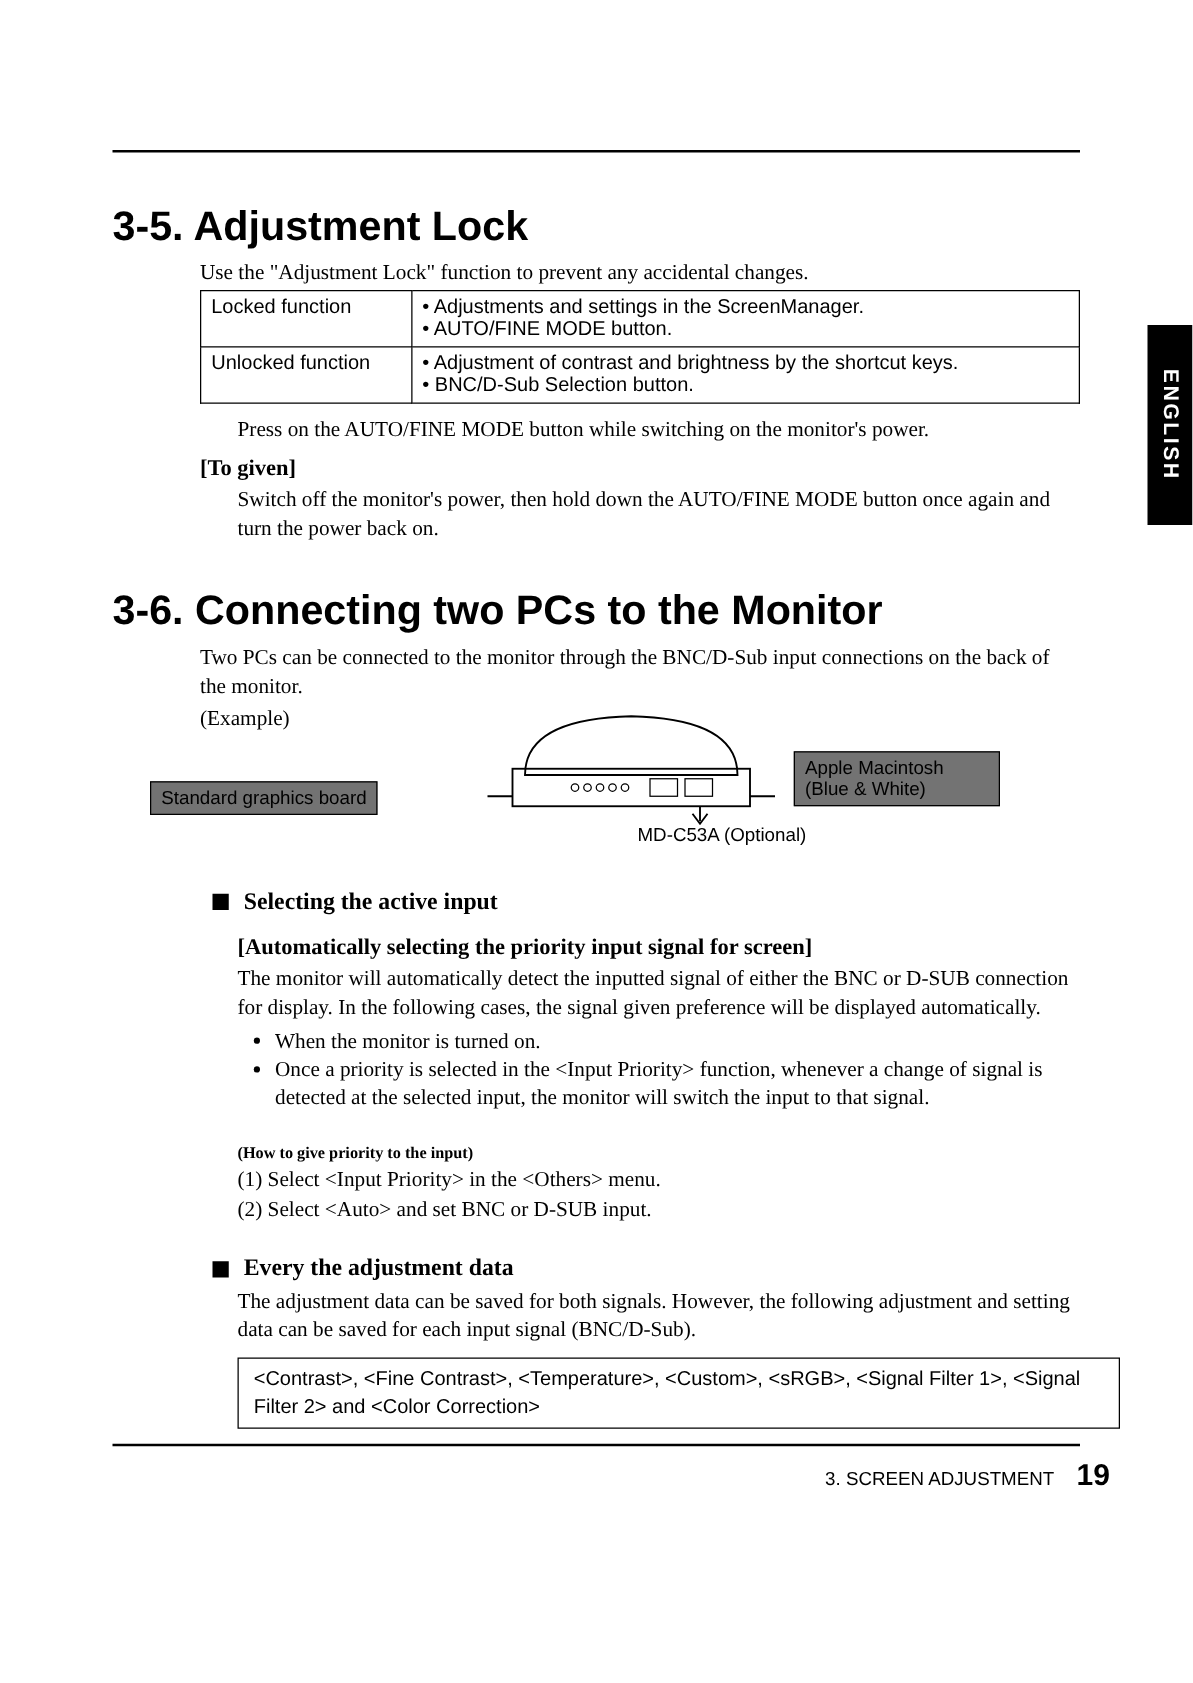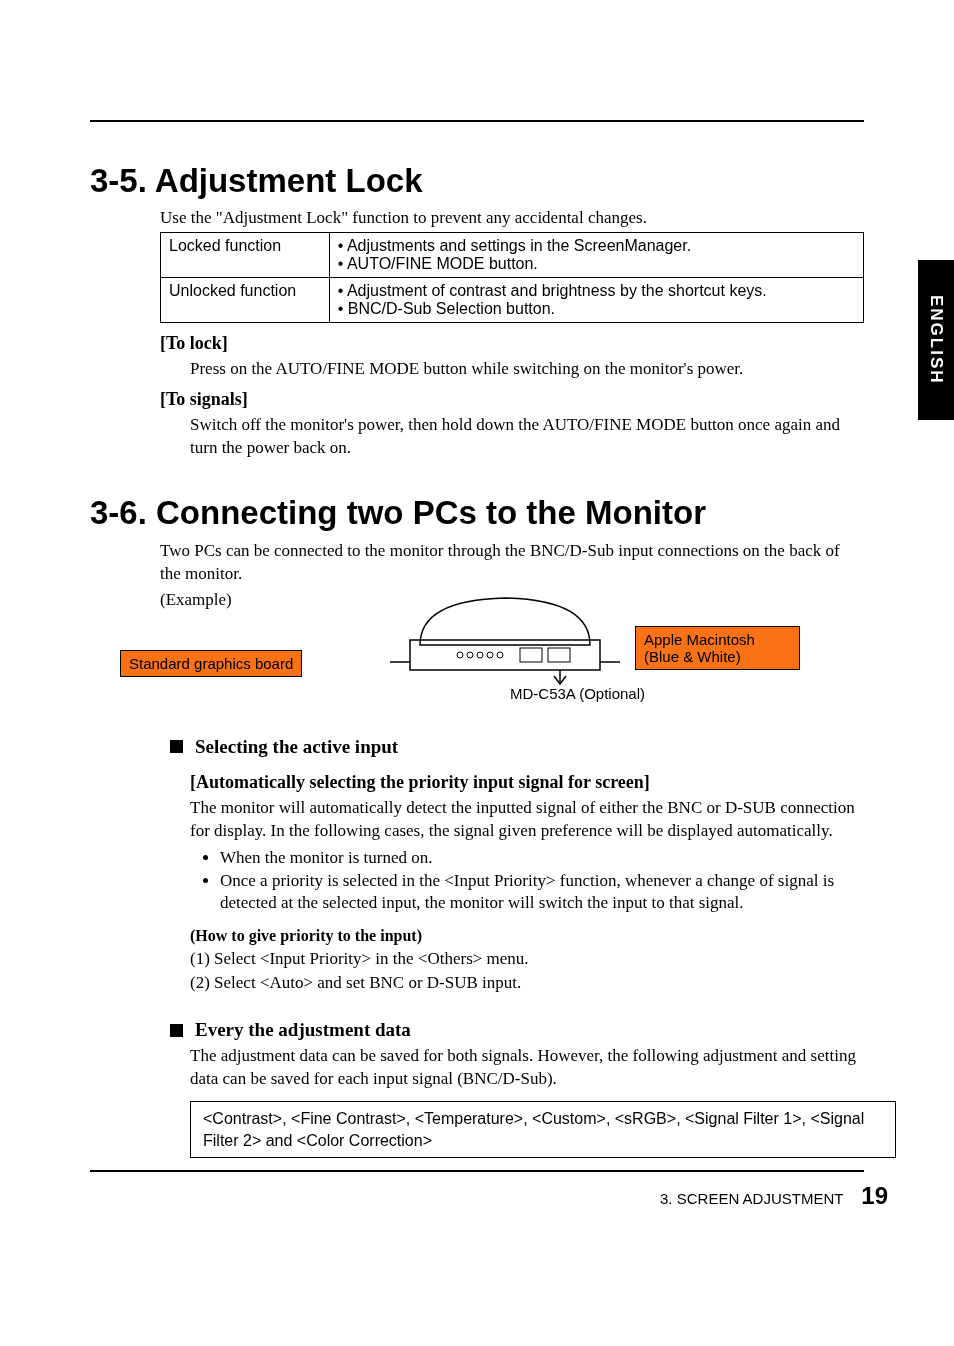--- a/index.html
+++ b/index.html
@@ -9,32 +9,32 @@
     h1.section { font-family: Arial, Helvetica, sans-serif; font-weight: bold; font-size: 33px; margin-bottom: 8px; }
     .intro { font-size: 17px; margin-left: 70px; margin-bottom: 4px; }
     table.funcs { border-collapse: collapse; margin-left: 70px; margin-bottom: 10px; }
     table.funcs td { border: 1px solid #000; font-family: Arial, Helvetica, sans-serif; font-size: 16px; padding: 4px 10px 4px 8px; vertical-align: top; }
     table.funcs td.label { width: 170px; }
     table.funcs td.desc { width: 540px; }
     .sub-h { font-weight: bold; font-size: 18px; margin-left: 70px; margin-top: 8px; }
     .body-p { font-size: 17px; margin-left: 100px; margin-right: 0; margin-top: 4px; line-height: 1.35; }
     .example { font-size: 17px; margin-left: 70px; margin-top: 4px; }
     .diagram { position: relative; height: 120px; margin-left: 0; margin-top: -20px; }
-    .diag-box { position: absolute; border: 1px solid #000; font-family: Arial, Helvetica, sans-serif; font-size: 15px; padding: 4px 8px; background: #f97316; }
+    .diag-box { position: absolute; border: 1px solid #000; font-family: Arial, Helvetica, sans-serif; font-size: 15px; padding: 4px 8px; background: #737373; }
     .diag-left { left: 30px; top: 60px; }
     .diag-right { left: 545px; top: 36px; }
     .diag-opt { position: absolute; left: 420px; top: 95px; font-family: Arial, Helvetica, sans-serif; font-size: 15px; }
     .monitor-svg { position: absolute; left: 300px; top: 0; }
     .bullet-h { display: flex; align-items: center; margin-left: 80px; margin-top: 26px; }
     .bullet-sq { width: 13px; height: 13px; background: #000; margin-right: 12px; flex-shrink: 0; }
     .bullet-title { font-weight: bold; font-size: 19px; }
     .sub-bold { font-weight: bold; font-size: 18px; margin-left: 100px; margin-top: 14px; }
     ul.dots { list-style: disc; margin-left: 130px; margin-top: 4px; }
     ul.dots li { font-size: 17px; line-height: 1.35; padding-right: 10px; }
-    .how-to { font-weight: bold; font-size: 16px; margin-left: 100px; margin-top: 12px; }
+    .how-to { font-weight: bold; font-size: 13px; margin-left: 100px; margin-top: 24px; }
     .step { font-size: 17px; margin-left: 100px; margin-top: 4px; }
     .save-box { border: 1px solid #000; font-family: Arial, Helvetica, sans-serif; font-size: 16px; padding: 6px 12px; margin-left: 100px; margin-top: 10px; width: 706px; line-height: 1.35; }
     .bottom-rule { border-top: 2px solid #000; margin: 12px 90px 0 90px; }
     .footer { text-align: right; padding-right: 66px; margin-top: 10px; font-family: Arial, Helvetica, sans-serif; font-size: 15px; }
     .footer .pg { font-weight: bold; font-size: 24px; margin-left: 14px; }
     .side-tab { position: absolute; right: 0; top: 260px; width: 36px; height: 160px; background: #000; color: #fff; font-family: Arial, Helvetica, sans-serif; font-weight: bold; font-size: 17px; display: flex; align-items: center; justify-content: center; }
     .side-tab span { writing-mode: vertical-rl; letter-spacing: 2px; }
   </style>
 </head>
 <body>
@@ -57,23 +57,22 @@
 • AUTO/FINE MODE button.</td>
     </tr>
     <tr>
       <td class="label">Unlocked function</td>
       <td class="desc" style="white-space: pre-line;">• Adjustment of contrast and brightness by the shortcut keys.
 • BNC/D-Sub Selection button.</td>
     </tr>
   </tbody>
     </table>
 
-  <p class="sub-h">[To lock]</p>
   <p class="body-p">Press on the AUTO/FINE MODE button while switching on the monitor's power.</p>
-  <p class="sub-h">[To signals]</p>
+  <p class="sub-h">[To given]</p>
   <p class="body-p">Switch off the monitor's power, then hold down the AUTO/FINE MODE button once again and turn the power back on.</p>
 
   <h1 class="section" style="margin-top:34px;">3-6. Connecting two PCs to the Monitor</h1>
   <p class="intro" style="line-height:1.35; margin-bottom:0;">Two PCs can be connected to the monitor through the BNC/D-Sub input connections on the back of the monitor.</p>
   <p class="example">(Example)</p>
 
   <div class="diagram">
     <svg class="monitor-svg" width="230" height="100">
       <path d="M 30 55 Q 30 10 115 8 Q 200 10 200 55 Z" fill="none" stroke="#000" stroke-width="1.5"></path>
       <rect x="20" y="50" width="190" height="30" fill="none" stroke="#000" stroke-width="1.5"></rect>

